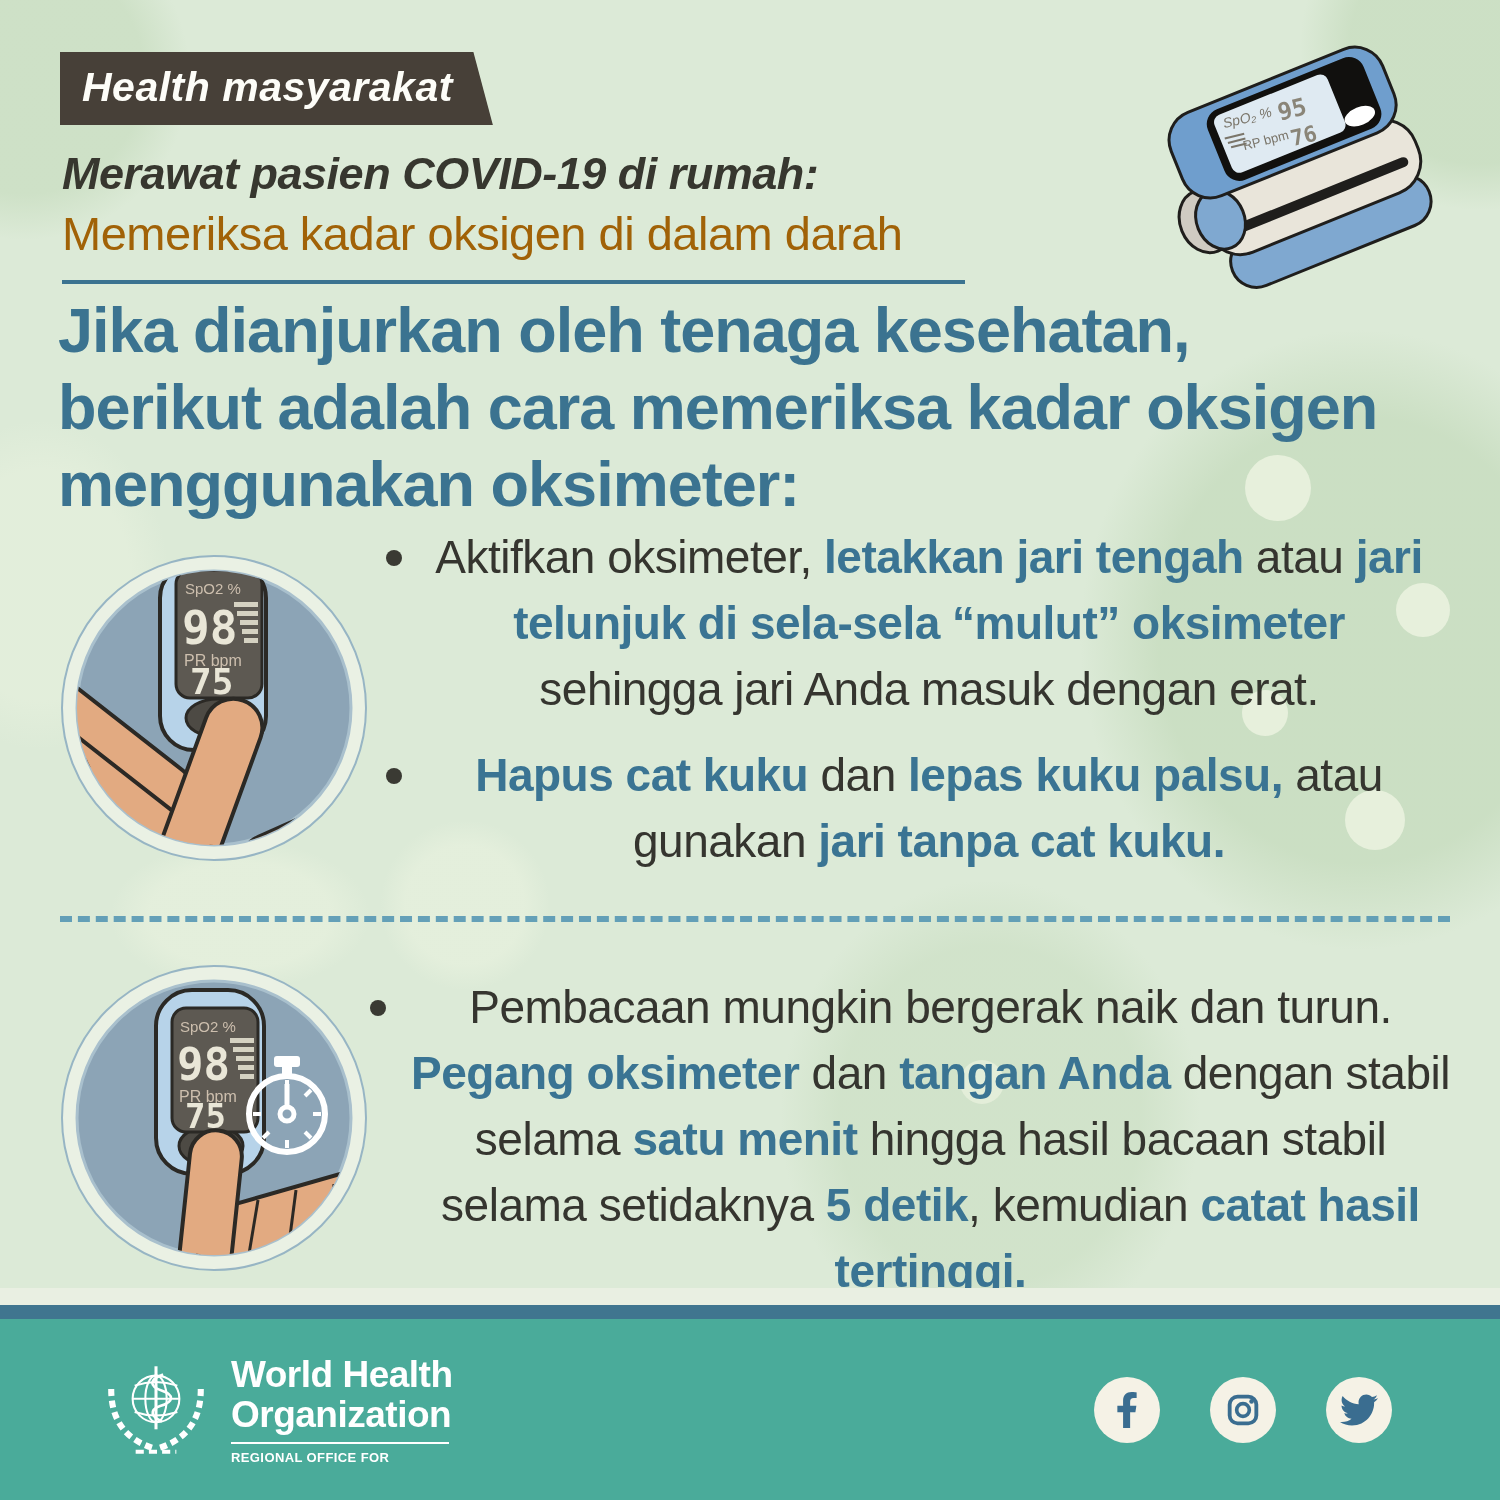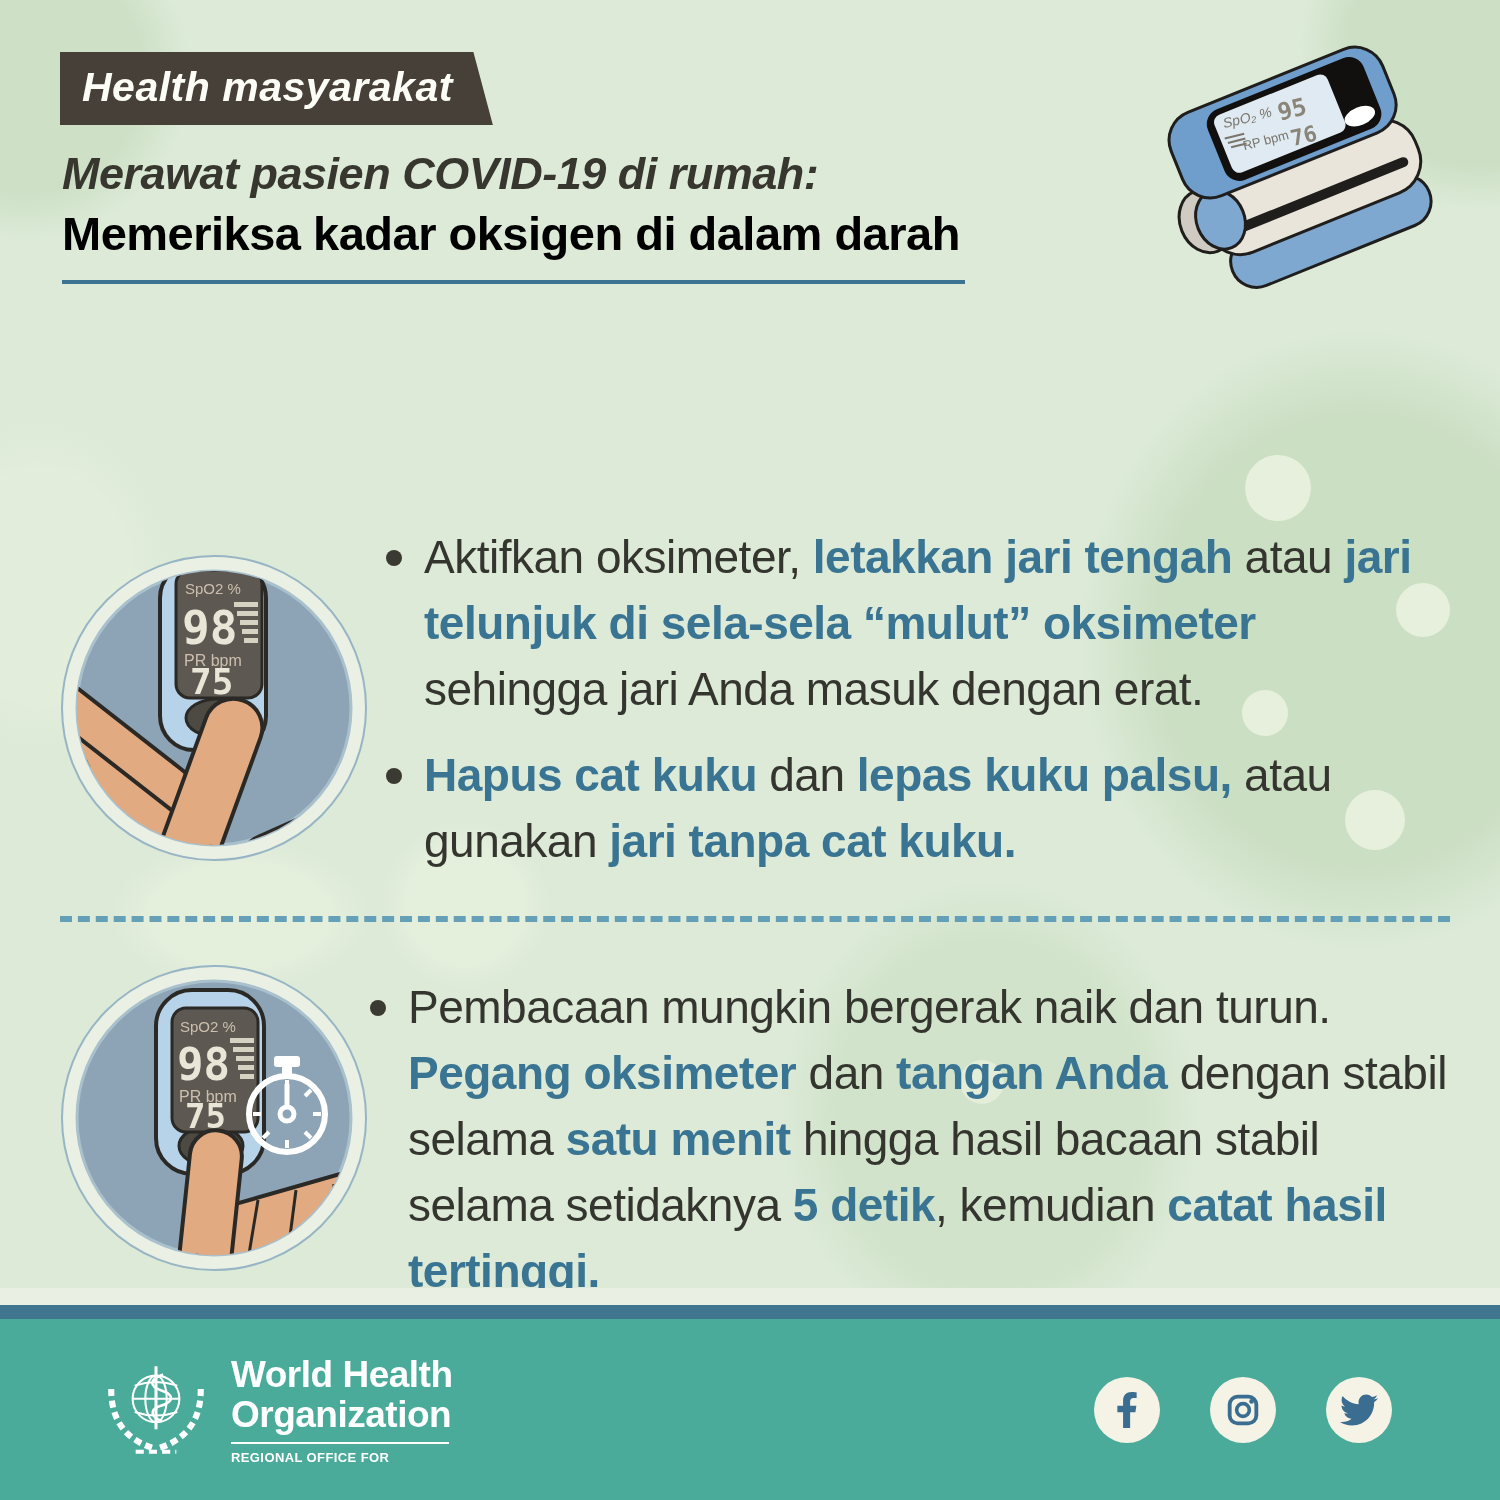--- a/index.html
+++ b/index.html
@@ -30,38 +30,38 @@
     position:absolute;left:60px;top:52px;background:#474038;color:#fdfdf8;
     font-size:41px;font-weight:bold;font-style:italic;
     padding:12px 40px 14px 22px;letter-spacing:.5px;
     clip-path:polygon(0 0,95.5% 0,100% 100%,0 100%);
   }
   .subtitle{
     position:absolute;left:62px;top:148px;color:#37372f;
     font-size:45px;font-weight:bold;font-style:italic;letter-spacing:-.5px;text-align:center;
   }
   .title-orange{
-    position:absolute;left:62px;top:206px;color:#000000;
-    font-size:47px;font-weight:bold;letter-spacing:-.5px;
+    position:absolute;left:62px;top:206px;color:#a16207;
+    font-size:47px;font-weight:normal;letter-spacing:-.5px;
   }
   .header-rule{position:absolute;left:62px;top:280px;width:903px;height:4px;background:#3b7390;}
 
   .top-device{position:absolute;left:1135px;top:22px;width:340px;height:280px;}
 
   .main-heading{
     position:absolute;left:58px;top:292px;width:1345px;color:#3b7390;
     font-size:63px;font-weight:bold;line-height:77px;letter-spacing:-1px;margin:0;
   }
 
   
   .fig{position:absolute;width:312px;height:312px;}
   .fig1{left:58px;top:552px;}
   .fig2{left:58px;top:962px;}
 
-  .blist{position:absolute;list-style:none;margin:0;padding:0;}
+  .blist{position:absolute;list-style:none;margin:0;padding:0;text-align:center;}
   .list1{left:384px;top:524px;width:1050px;}
   .list2{left:368px;top:974px;width:1085px;}
   .blist li{
     position:relative;padding-left:40px;color:#35352f;
     font-size:46px;line-height:66px;letter-spacing:-.5px;
   }
   .blist li + li{margin-top:20px;}
   .blist li::before{
     content:"";position:absolute;left:2px;top:26px;width:16px;height:16px;
     border-radius:50%;background:#3a3a33;
@@ -145,20 +145,21 @@
         <text x="168" y="120" font-size="22" font-weight="bold" font-family="DejaVu Sans Mono, monospace" fill="#8a8578">76</text>
         <g stroke="#7a756a" stroke-width="2">
           <line x1="104" y1="96" x2="124" y2="96"></line>
           <line x1="106" y1="101" x2="124" y2="101"></line>
           <line x1="108" y1="106" x2="124" y2="106"></line>
         </g>
       </g>
     </g>
   </svg>
 
+  <h1 class="main-heading">Jika dianjurkan oleh tenaga kesehatan, berikut adalah cara memeriksa kadar oksigen menggunakan oksimeter:</h1>
 
   <svg class="fig fig1" viewBox="0 0 312 312">
     <circle cx="156" cy="156" r="152" fill="#eaf1e4" stroke="#97b5c4" stroke-width="2"></circle>
     <circle cx="156" cy="156" r="137" fill="#8ca4b6" stroke="#a9c0cd" stroke-width="3"></circle>
     <clipPath id="clip1">
         <circle cx="156" cy="156" r="137"></circle>
       </clipPath>
     <g clip-path="url(#clip1)">
 
       <g fill="#e2aa81" stroke="#2b2925" stroke-width="4">

